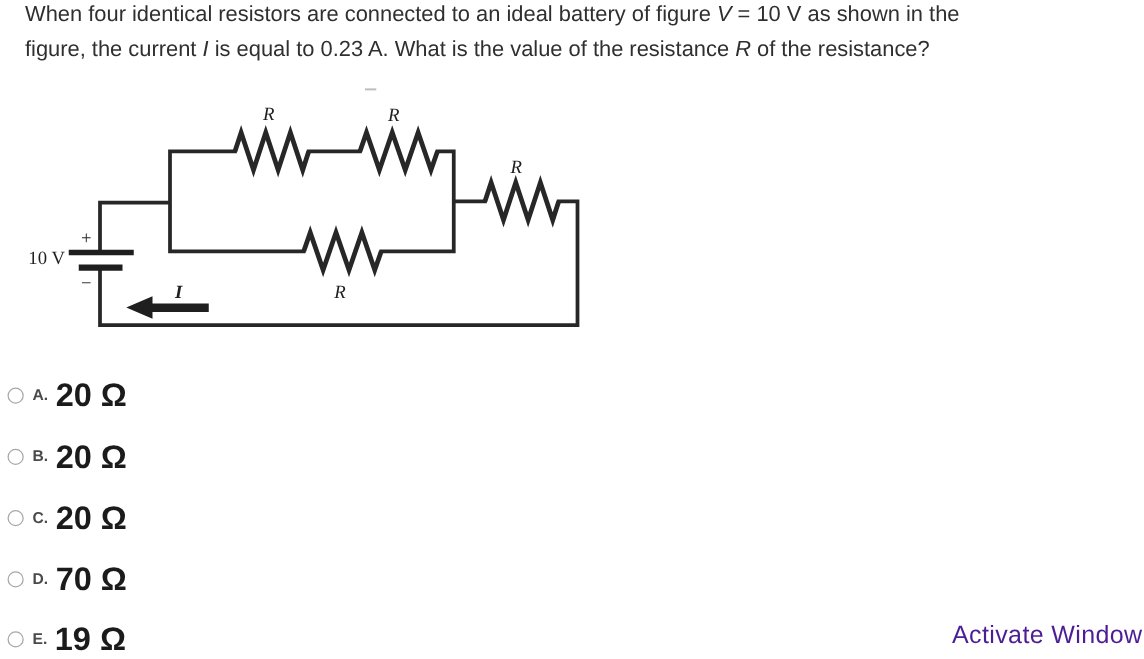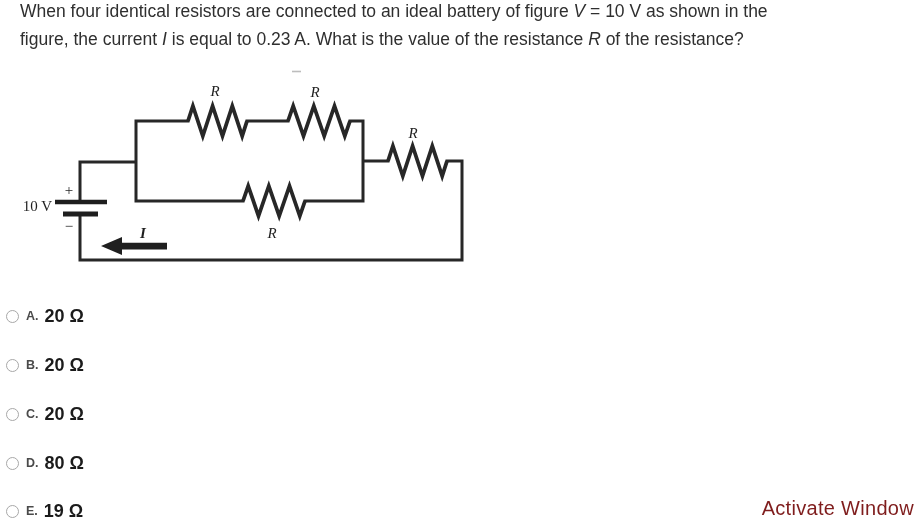--- a/index.html
+++ b/index.html
@@ -51,30 +51,30 @@
     flex: none;
   }
   .letter {
     margin-left: 7px;
     font-size: 12.5px;
     font-weight: bold;
     color: #4a4a4a;
   }
   .value {
     margin-left: 6px;
-    font-size: 18px;
+    font-size: 26px;
     font-weight: bold;
     color: #1b1b1b;
   }
   .watermark {
     position: absolute;
     top: 497px;
     right: 1px;
     font-size: 20px;
-    color: #7f1d1d;
+    color: #4c1d95;
     letter-spacing: 0.3px;
   }
 </style>
 </head>
 <body>
 
 <div>
 
   <p class="question"><span>When four identical resistors are connected to an ideal battery of figure </span><span class="var">V</span><span> = 10 V as shown in the</span><br><span>figure, the current </span><span class="var">I</span><span> is equal to 0.23 A. What is the value of the resistance </span><span class="var">R</span><span> of the resistance?</span></p>
 
@@ -122,21 +122,21 @@
     <span class="value">20 Ω</span>
   </div>
   <div class="opt" style="top:403px">
     <span class="radio"></span>
     <span class="letter">C.</span>
     <span class="value">20 Ω</span>
   </div>
   <div class="opt" style="top:452px">
     <span class="radio"></span>
     <span class="letter">D.</span>
-    <span class="value">80 Ω</span>
+    <span class="value">70 Ω</span>
   </div>
   <div class="opt" style="top:500px">
     <span class="radio"></span>
     <span class="letter">E.</span>
     <span class="value">19 Ω</span>
   </div>
 
   <div class="watermark">Activate Window</div>
 
 </div>

